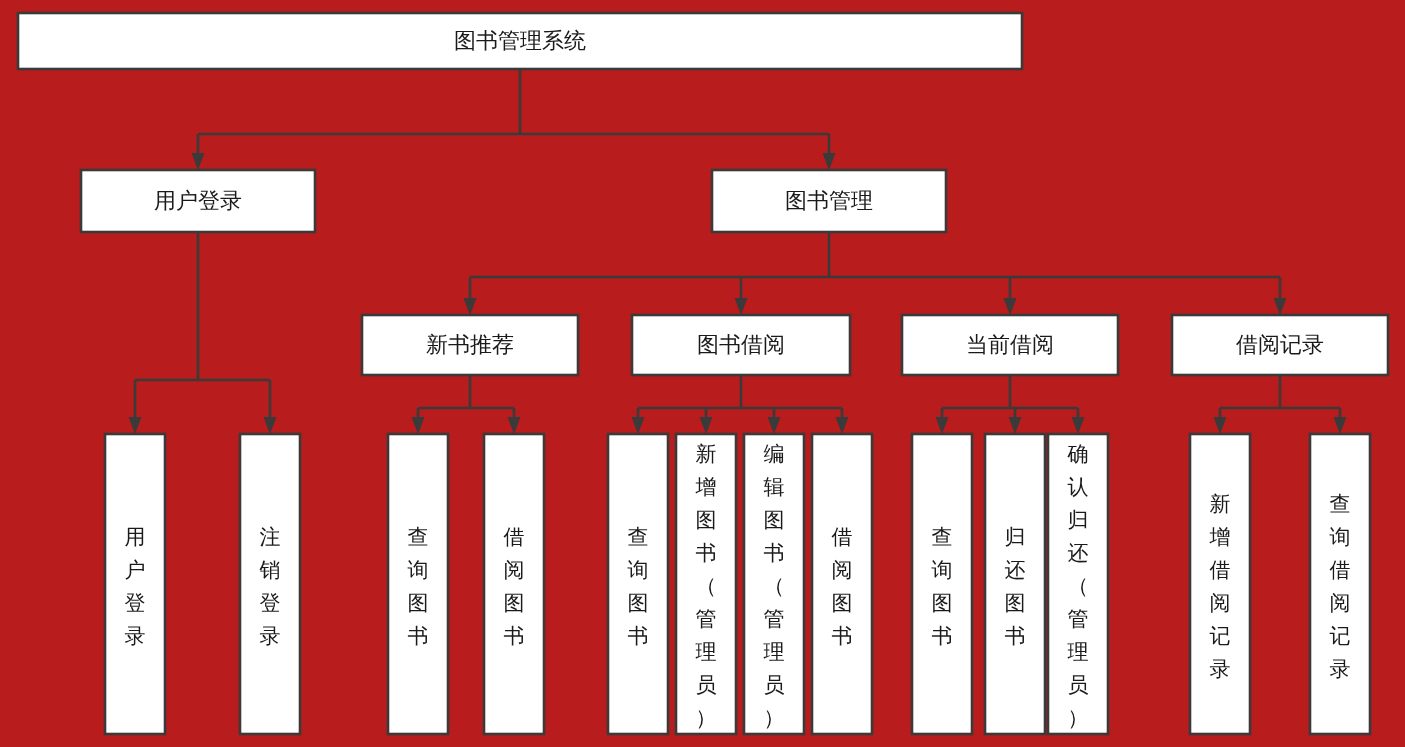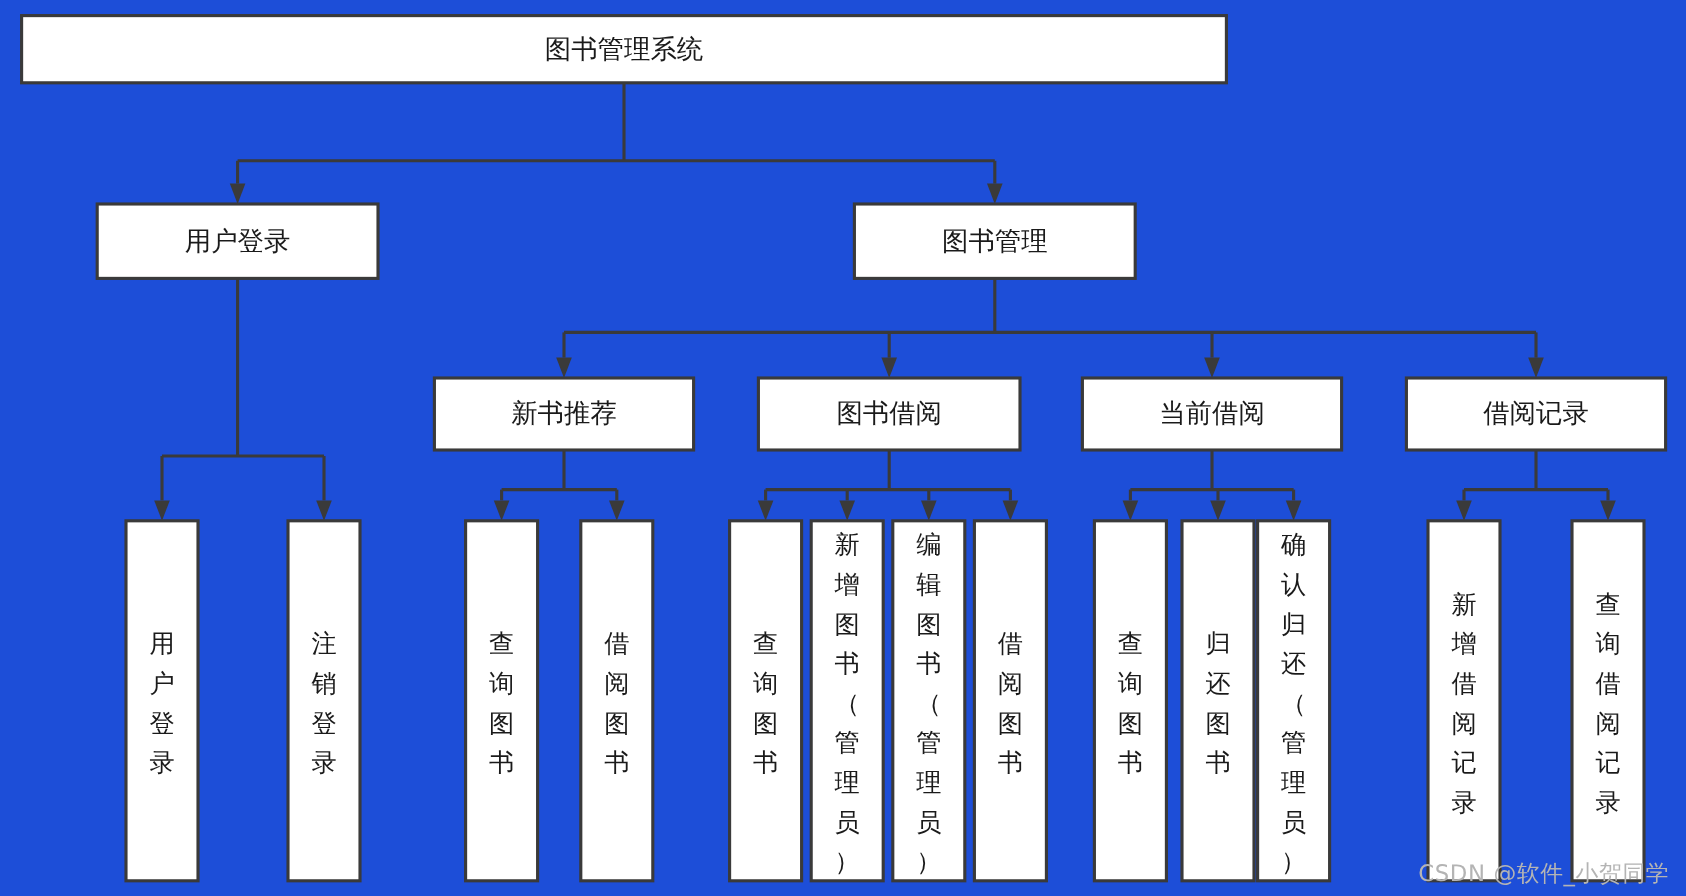--- a/index.html
+++ b/index.html
@@ -11,21 +11,21 @@
   body {
     width: 1405px;
     height: 747px;
     overflow: hidden;
     font-family: "DejaVu Sans", "Liberation Sans", sans-serif;
   }
   #diagram-root {
     position: relative;
     width: 1405px;
     height: 747px;
-    background: #1d4ed8;
+    background: #b91c1c;
     text-align: center;
   }
   svg#diagram-svg {
     position: absolute;
     left: 0;
     top: 0;
     width: 1405px;
     height: 747px;
     display: block;
   }
@@ -204,14 +204,13 @@
         <g>
           <rect x="1190" y="434" width="60" height="300" class="node-box"></rect>
           <text x="1220" class="node-label-v"><tspan x="1220" y="510.74">新</tspan><tspan x="1220" y="543.74">增</tspan><tspan x="1220" y="576.74">借</tspan><tspan x="1220" y="609.74">阅</tspan><tspan x="1220" y="642.74">记</tspan><tspan x="1220" y="675.74">录</tspan></text>
         </g>
         <g>
           <rect x="1310" y="434" width="60" height="300" class="node-box"></rect>
           <text x="1340" class="node-label-v"><tspan x="1340" y="510.74">查</tspan><tspan x="1340" y="543.74">询</tspan><tspan x="1340" y="576.74">借</tspan><tspan x="1340" y="609.74">阅</tspan><tspan x="1340" y="642.74">记</tspan><tspan x="1340" y="675.74">录</tspan></text>
         </g>
       </g>
   </svg>
-  <div class="watermark">CSDN @软件_小贺同学</div>
 </div>
 
 </body></html>

